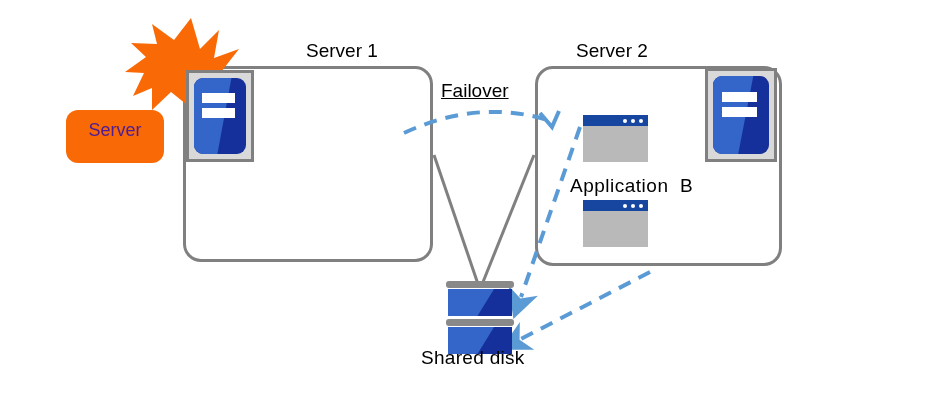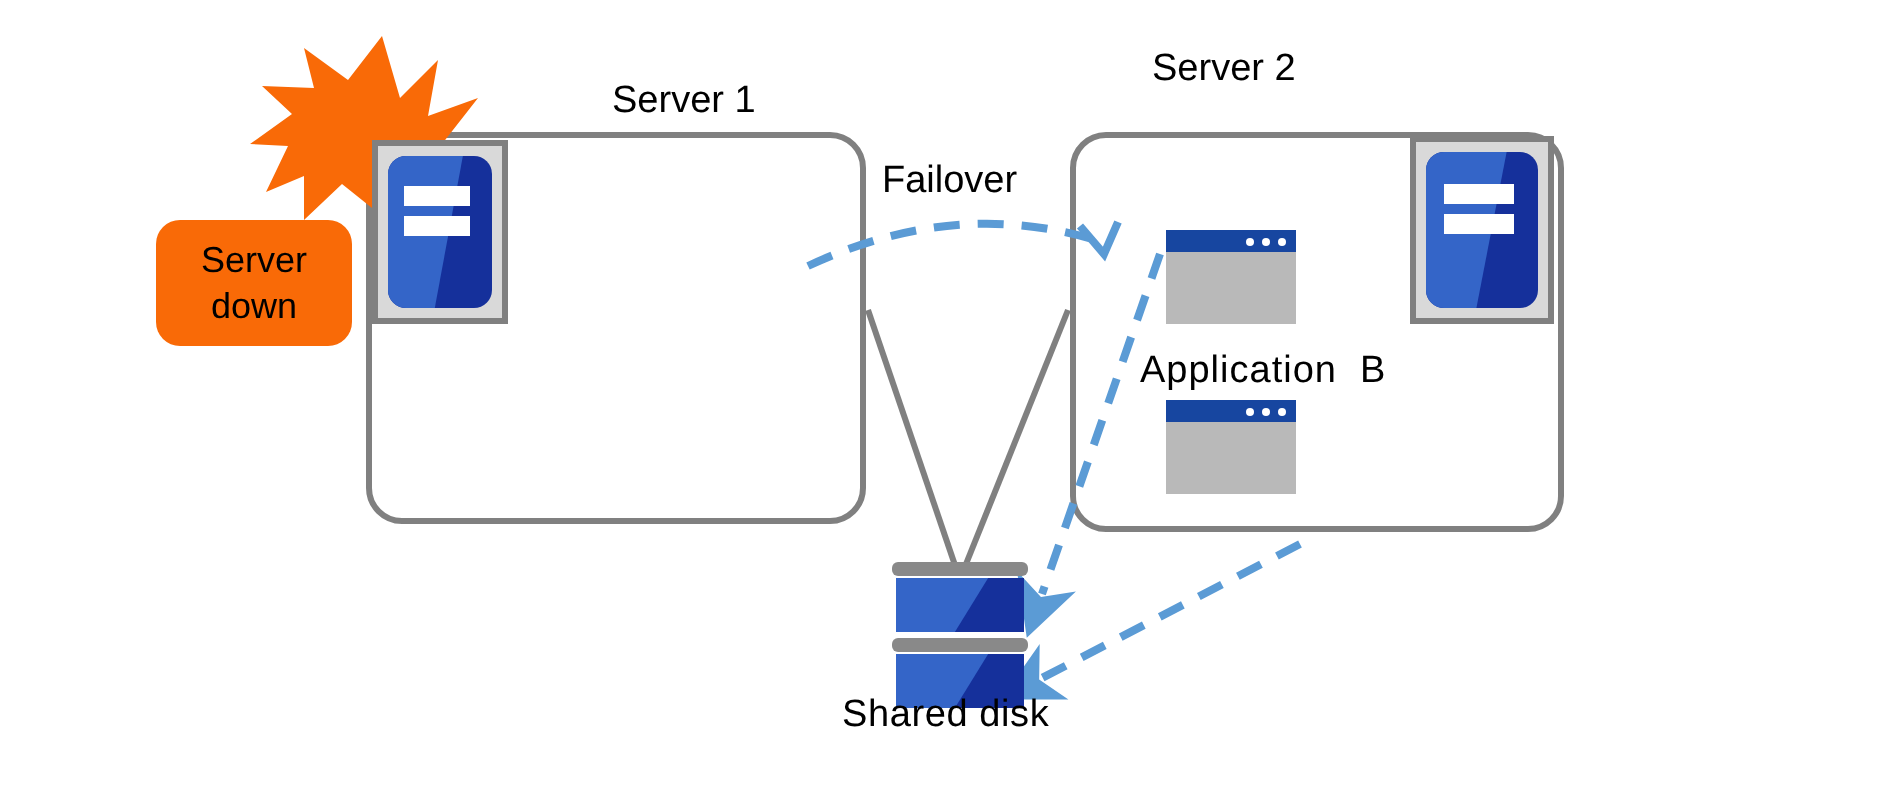--- a/index.html
+++ b/index.html
@@ -25,22 +25,22 @@
     height: 401px;
   }
   .label {
     position: absolute;
     color: #000000;
     font-size: 19px;
     line-height: 1;
     white-space: pre;
   }
   #server1-title { left: 306px; top: 41px; }
-  #server2-title { left: 576px; top: 25px; }
-  #failover-label { left: 441px; top: 81px; }
+  #server2-title { left: 576px; top: 41px; }
+  #failover-label { left: 441px; top: 81px; text-decoration: underline; }
   #appA-label { left: 570px; top: 90px; letter-spacing: 0.5px; }
   #appB-label { left: 570px; top: 176px; letter-spacing: 0.5px; }
   #disk-label { left: 421px; top: 348px; letter-spacing: 0.3px; }
 
   .server-box {
     position: absolute;
     border: 3px solid #808080;
     border-radius: 18px;
     background: #ffffff;
     box-sizing: border-box;
@@ -141,27 +141,27 @@
     clip-path: polygon(0 0, 72% 0, 46% 100%, 0 100%);
   }
   #cap1 { top: 0px; }
   #body1 { top: 8px; }
   #cap2 { top: 38px; }
   #body2 { top: 46px; }
 
   
   #server-down-callout {
     position: absolute;
-    left: 78px;
+    left: 66px;
     top: 110px;
     width: 98px;
-    height: 63px;
+    height: 53px;
     background: #f96a07;
     border-radius: 12px;
-    color: #000000;
+    color: #4c1d95;
     font-size: 18px;
     line-height: 23px;
     text-align: center;
     padding-top: 9px;
     box-sizing: border-box;
   }
 </style>
 </head>
 <body>
 
@@ -237,16 +237,15 @@
     </div>
   </div>
 
   <div class="label" id="server1-title">Server 1</div>
   <div class="label" id="server2-title">Server 2</div>
   <div class="label" id="failover-label">Failover</div>
   <div class="label" id="disk-label">Shared disk</div>
 
   <div id="server-down-callout">
     <div>Server</div>
-    <div>down</div>
   </div>
 
 </div>
 
 </body></html>

